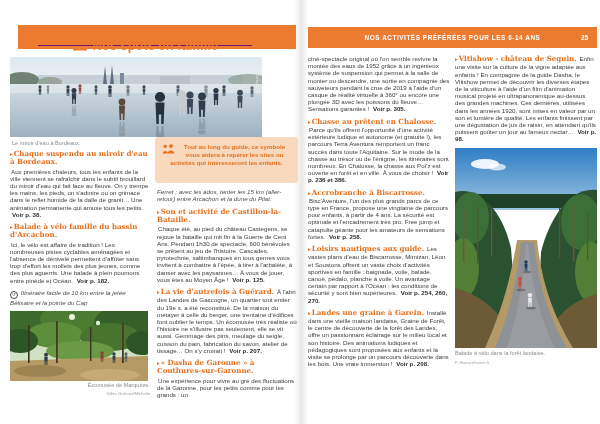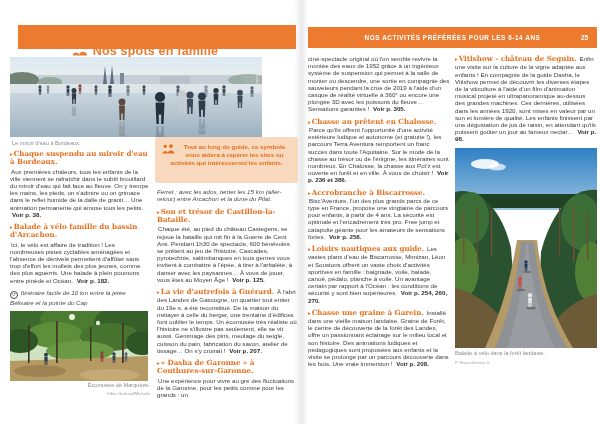--- a/index.html
+++ b/index.html
@@ -5,21 +5,21 @@
   html,body{margin:0;padding:0;}
   body{
     width:600px;height:424px;position:relative;overflow:hidden;
     background:#ffffff;font-family:"Liberation Sans",sans-serif;color:#3b3b3b;
   }
   .gutter{position:absolute;left:294px;top:0;width:14px;height:424px;
     background:linear-gradient(90deg,rgba(0,0,0,0) 0%,rgba(0,0,0,0.07) 45%,rgba(0,0,0,0.09) 55%,rgba(0,0,0,0) 100%);}
   
   .hdr{position:absolute;left:18px;top:25px;width:278px;height:24px;background:#ED7B2F;}
   .hdr-inner{position:absolute;left:20px;top:20px;width:214px;bottom:3px;background:#701a75;
-    display:flex;align-items:center;justify-content:center;gap:5px;margin-top:6px;}
+    display:flex;align-items:center;justify-content:center;gap:5px;}
   .hdr-title{color:#ED7B2F;font-weight:bold;font-size:12.5px;letter-spacing:.2px;white-space:nowrap;}
   
   .band{position:absolute;left:308px;top:27px;width:289px;height:21px;background:#ED7B2F;
     display:flex;align-items:center;justify-content:center;}
   .band-title{color:#fff;font-weight:bold;font-size:6.4px;letter-spacing:.55px;text-align:center;}
   .band-page{position:absolute;right:9px;top:0;height:21px;display:flex;align-items:center;
     color:#fff;font-weight:bold;font-size:6.4px;}
   
   .photo{display:block;}
   .photo-top{position:absolute;left:10px;top:57px;width:252px;height:80px;}
@@ -186,21 +186,21 @@
     <div class="cap cap-right">Écomusée de Marquèze.</div>
     <div class="credit cap-right">Gilles Guérard/Michelin</div>
   </div>
 </div>
 
 <div class="col" id="col2">
   <p class="tip">
     <span>Ferret ; avec les ados, tenter les 15 km (aller-retour) entre Arcachon et la dune du Pilat.</span>
   </p>
   <p class="sec">
-    <span class="ht hblock"><span class="bullet">▸</span><span>Son et trésor de Castillon-la-Bataille.</span></span>
+    <span class="ht hblock"><span class="bullet">▸</span><span>Son et activité de Castillon-la-Bataille.</span></span>
     <span class="b">Chaque été, au pied du château Castegens, se rejoue la bataille qui mit fin à la Guerre de Cent Ans. Pendant 1h30 de spectacle, 600 bénévoles se prêtent au jeu de l'histoire. Cascades, pyrotechnie, saltimbanques en tous genres vous invitent à combattre à l'épée, à tirer à l'arbalète, à danser avec les paysannes… À vous de jouer, vous êtes au Moyen Âge !</span>
     <span class="ref">Voir p. 125.</span>
   </p>
   <p class="sec">
     <span class="ht"><span class="bullet">▸</span><span>La vie d'autrefois à Guérard.</span></span>
     <span class="b">À l'abri des Landes de Gascogne, un quartier tout entier du 19e s. a été reconstitué. De la maison du métayer à celle du berger, une trentaine d'édifices font oublier le temps. Un écomusée très réaliste où l'histoire ne s'illustre pas seulement, elle se vit aussi. Gemmage des pins, meulage du seigle, cuisson du pain, fabrication du savon, atelier de tissage… On s'y croirait !</span>
     <span class="ref">Voir p. 207.</span>
   </p>
   <p class="sec">
     <span class="ht hblock"><span class="bullet">▸</span><span>« Dasha de Garonne » à Couthures-sur-Garonne.</span></span>
@@ -222,21 +222,21 @@
     <span class="ht"><span class="bullet">▸</span><span>Accrobranche à Biscarrosse.</span></span>
     <span class="b">Bisc'Aventure, l'un des plus grands parcs de ce type en France, propose une vingtaine de parcours pour enfants, à partir de 4 ans. La sécurité est optimale et l'encadrement très pro. Free jump et catapulte géante pour les amateurs de sensations fortes.</span>
     <span class="ref">Voir p. 258.</span>
   </p>
   <p class="sec">
     <span class="ht"><span class="bullet">▸</span><span>Loisirs nautiques aux guide.</span></span>
     <span class="b">Les vastes plans d'eau de Biscarrosse, Mimizan, Léon et Soustons offrent un vaste choix d'activités sportives en famille : baignade, voile, balade, canoë, pédalo, planche à voile. Un avantage certain par rapport à l'Océan : les conditions de sécurité y sont bien supérieures.</span>
     <span class="ref">Voir p. 254, 260, 270.</span>
   </p>
   <p class="sec">
-    <span class="ht"><span class="bullet">▸</span><span>Chasse une graine à Garein.</span></span>
+    <span class="ht"><span class="bullet">▸</span><span>Landes une graine à Garein.</span></span>
     <span class="b">Installé dans une vieille maison landaise, Graine de Forêt, le centre de découverte de la forêt des Landes, offre un passionnant éclairage sur le milieu local et son histoire. Des animations ludiques et pédagogiques sont proposées aux enfants et la visite se prolonge par un parcours découverte dans les bois. Une vraie immersion !</span>
     <span class="ref">Voir p. 208.</span>
   </p>
 </div>
 
 <div class="col" id="col4">
   <p class="sec">
     <span class="ht"><span class="bullet">▸</span><span>Vitishow - château de Seguin.</span></span>
     <span class="b">Enfin une visite sur la culture de la vigne adaptée aux enfants ! En compagnie de la guide Dasha, le Vitishow permet de découvrir les diverses étapes de la viticulture à l'aide d'un film d'animation musical projeté en ultrapanoramique au-dessus des grandes machines. Ces dernières, utilisées dans les années 1920, sont mises en valeur par un son et lumière de qualité. Les enfants finissent par une dégustation de jus de raisin, en attendant qu'ils puissent goûter un jour au fameux nectar…</span>
     <span class="ref">Voir p. 98.</span>

